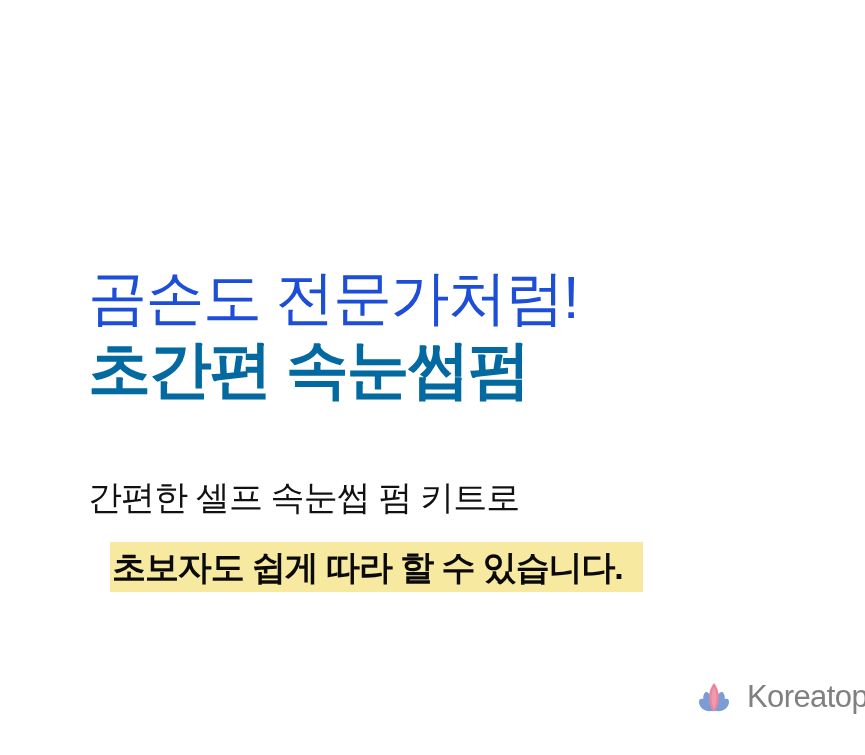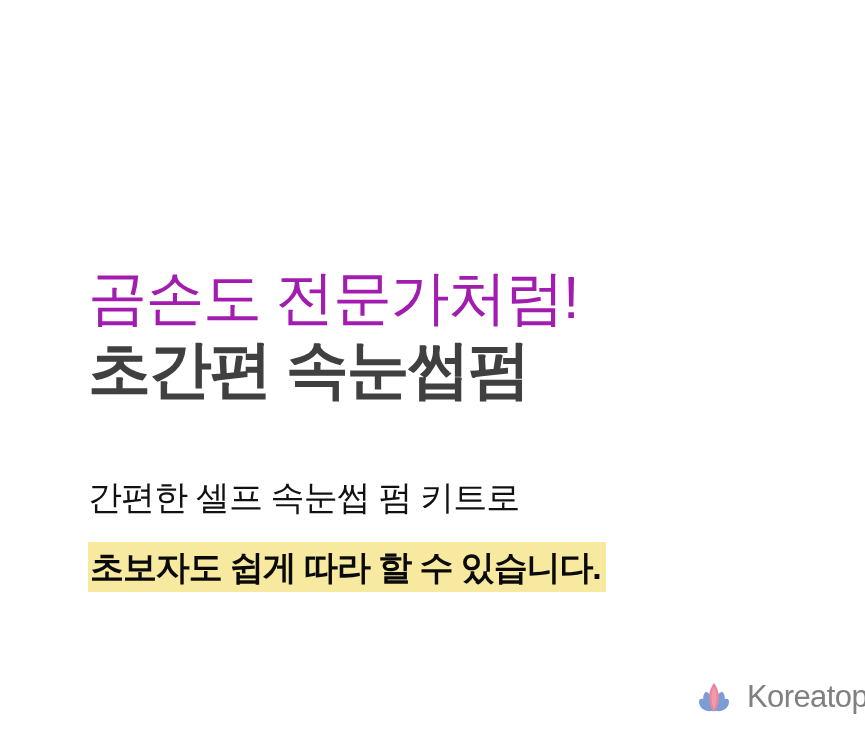--- a/index.html
+++ b/index.html
@@ -27,31 +27,31 @@
     position: absolute;
     left: 88px;
     top: 268px;
     width: 700px;
   }
 
   .headline-line-1 {
     font-size: 59px;
     line-height: 1.02;
     font-weight: 500;
-    color: #a21caf;
+    color: #1d4ed8;
     letter-spacing: -1.5px;
     white-space: nowrap;
     margin: 0;
   }
 
   .headline-line-2 {
     font-size: 63px;
     line-height: 1.06;
     font-weight: 800;
-    color: #404040;
+    color: #0369a1;
     letter-spacing: -2.2px;
     white-space: nowrap;
     margin: 8px 0 0 0;
   }
 
   
   .subtitle-block {
     position: absolute;
     left: 88px;
     top: 476px;
@@ -75,21 +75,22 @@
 
   .subtitle-line-2 {
     display: inline-block;
     font-size: 34px;
     line-height: 50px;
     font-weight: 700;
     color: #0a0a0a;
     letter-spacing: -1.1px;
     white-space: nowrap;
     background: #f7e9a0;
-    padding: 0 5px 0 2px;
+    padding: 0 20px 0 2px;
+    margin-left: 22px;
   }
 
   
   .footer-logo {
     position: absolute;
     left: 697px;
     top: 681px;
     display: flex;
     align-items: center;
     gap: 16px;

